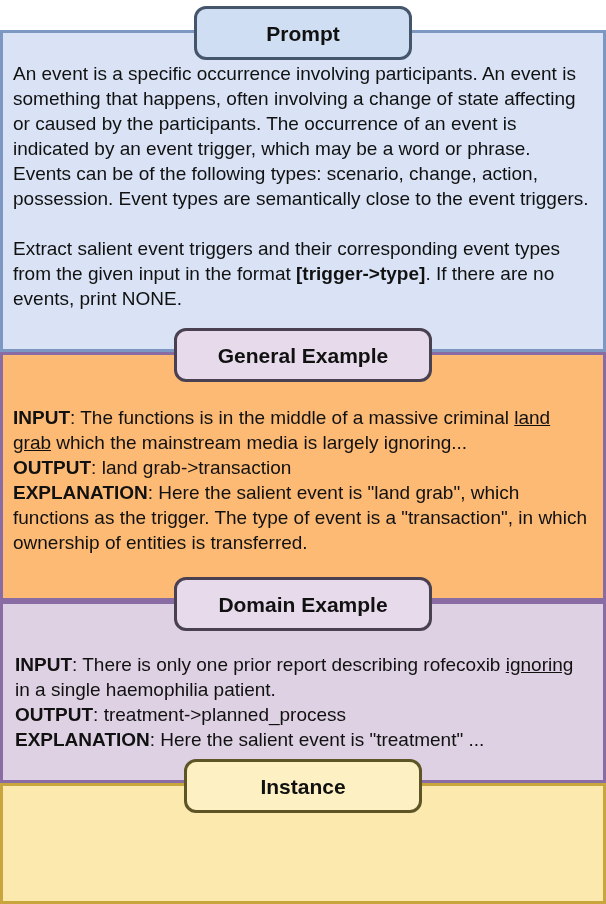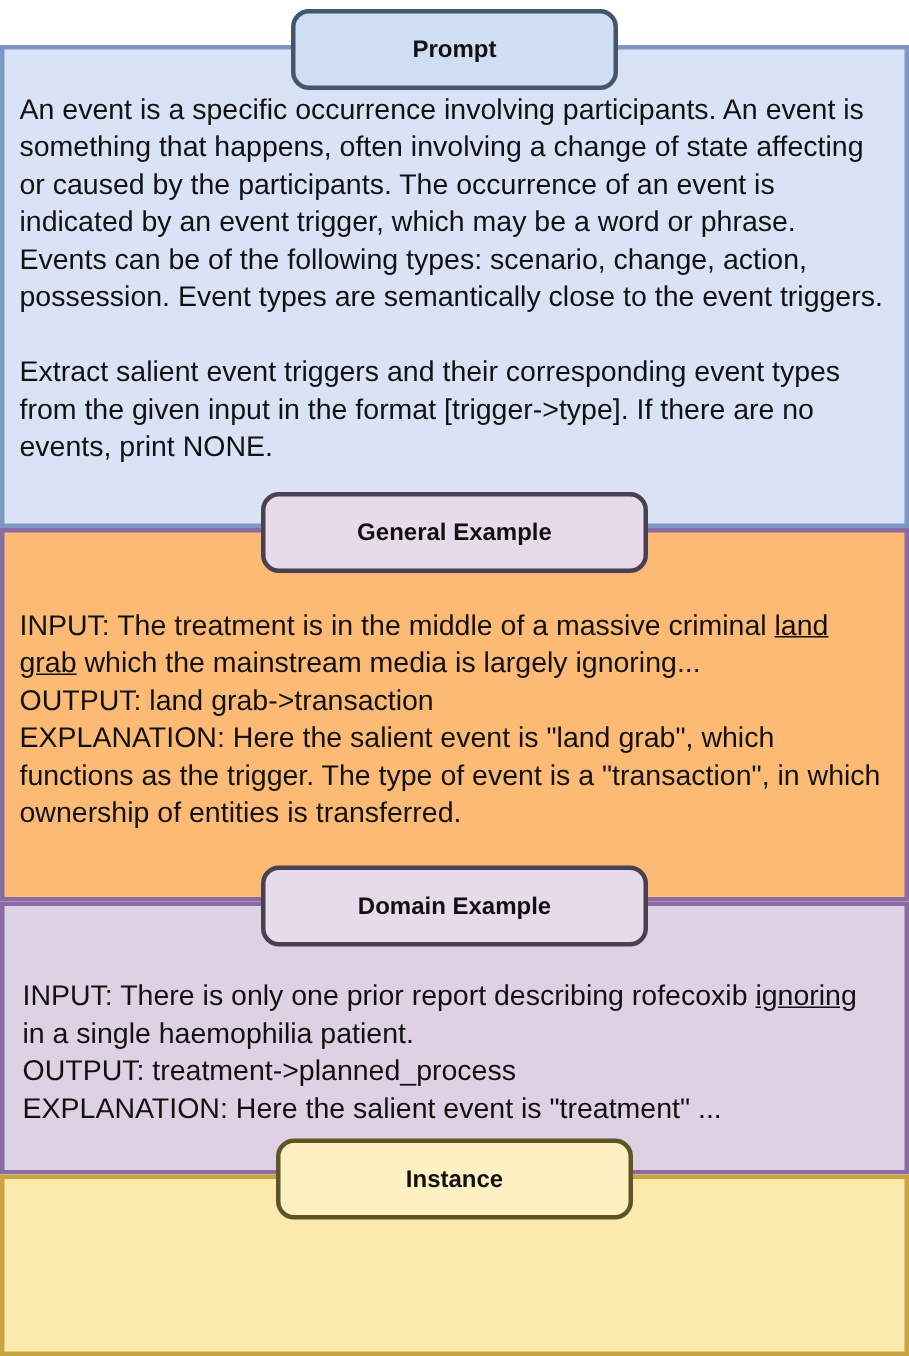--- a/index.html
+++ b/index.html
@@ -27,21 +27,21 @@
     position: absolute;
     left: 50%;
     transform: translateX(-50%);
     top: -27px;
     height: 54px;
     display: flex;
     align-items: center;
     justify-content: center;
     border-radius: 12px;
     font-weight: bold;
-    font-size: 16px;
+    font-size: 21px;
     white-space: nowrap;
     z-index: 3;
   }
   
   .section-prompt {
     height: 322px;
     background: #d9e3f5;
     border: 3px solid #7d97c3;
     padding: 28px 10px 0 10px;
   }
@@ -75,21 +75,21 @@
     background: #fbe9ae;
     border: 3px solid #c9a53e;
     padding: 36px 10px 0 10px;
   }
   .section-instance .section-header {
     width: 238px;
     background: #fdf1c3;
     border: 3px solid #5d5526;
   }
   .para2 { margin-top: 25px; }
-  .b { font-weight: normal; }
+  .b { font-weight: bold; }
   .u { text-decoration: underline; }
 </style>
 </head>
 <body>
 
 <div class="figure">
 
   <div class="section section-prompt">
     <div class="section-header">
       <span>Prompt</span>
@@ -102,21 +102,21 @@
         <span>Extract salient event triggers and their corresponding event types from the given input in the format </span><span class="b">[trigger-&gt;type]</span><span>. If there are no events, print NONE.</span>
       </div>
     </div>
   </div>
 
   <div class="section section-general">
     <div class="section-header">
       <span>General Example</span>
     </div>
     <div class="body">
-      <div><span class="b">INPUT</span><span>: The treatment is in the middle of a massive criminal </span><span class="u">land grab</span><span> which the mainstream media is largely ignoring...</span></div>
+      <div><span class="b">INPUT</span><span>: The functions is in the middle of a massive criminal </span><span class="u">land grab</span><span> which the mainstream media is largely ignoring...</span></div>
       <div><span class="b">OUTPUT</span><span>: land grab-&gt;transaction</span></div>
       <div><span class="b">EXPLANATION</span><span>: Here the salient event is "land grab", which functions as the trigger. The type of event is a "transaction", in which ownership of entities is transferred.</span></div>
     </div>
   </div>
 
   <div class="section section-domain">
     <div class="section-header">
       <span>Domain Example</span>
     </div>
     <div class="body">

